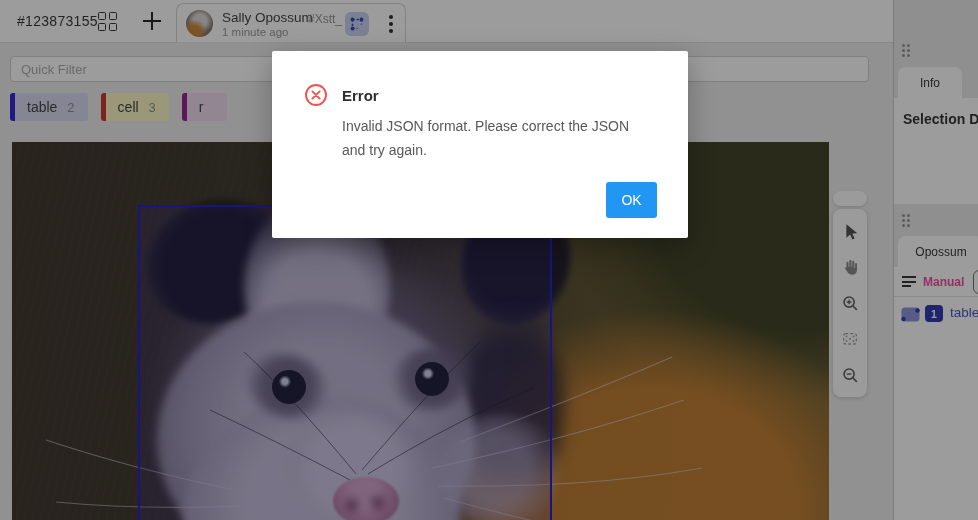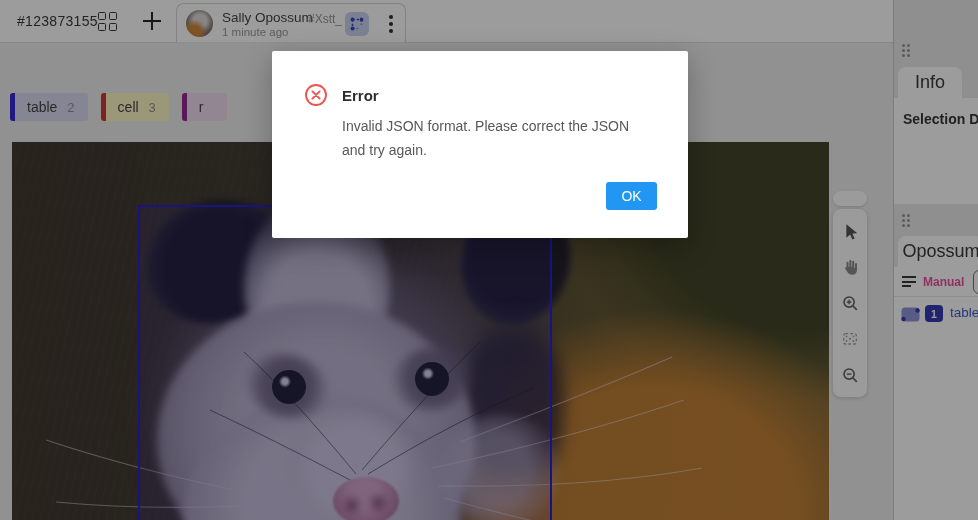--- a/index.html
+++ b/index.html
@@ -84,21 +84,21 @@
   .float-toolbar { position:absolute; left:833px; top:191px; width:34px; z-index:3; }
   .ft-handle { height:15px; background:#fdfdfd; border-radius:8px; margin-bottom:3px; box-shadow:0 1px 3px rgba(0,0,0,.15); }
   .ft-body { background:#fdfdfd; border-radius:8px; box-shadow:0 1px 4px rgba(0,0,0,.18); padding:4px 0; }
   .ft-btn { width:34px; height:36px; background:none; border:none; cursor:pointer; display:flex; align-items:center; justify-content:center; }
 
   
   .sidebar { position:absolute; left:893px; top:0; width:120px; height:520px; background:#e9e9e9; border-left:1px solid #c6c6c6; z-index:2; }
   .drag-dots { position:absolute; left:8px; display:grid; grid-template-columns:3px 3px; grid-template-rows:3px 3px 3px; gap:2px; }
   .drag-dots i { background:#8f8f8f; border-radius:50%; }
   .dots-info { top:44px; } .dots-regions { top:214px; }
-  .panel-tab { position:absolute; background:#fff; border-radius:8px 8px 0 0; font-size:18px; color:#2e2e2e; display:flex; align-items:center; justify-content:center; cursor:pointer; }
+  .panel-tab { position:absolute; background:#fff; border-radius:8px 8px 0 0; font-size:12px; color:#2e2e2e; display:flex; align-items:center; justify-content:center; cursor:pointer; }
   .tab-info { left:4px; top:67px; width:64px; height:31px; }
   .tab-regions { left:4px; top:236px; width:86px; height:31px; }
   .panel-body { position:absolute; left:0; background:#fff; width:120px; }
   .body-info { top:98px; height:106px; }
   .info-heading { position:absolute; left:9px; top:13px; font-size:14px; font-weight:600; color:#2c2c2c; white-space:nowrap; }
   .body-regions { top:267px; height:253px; }
   .manual-row { position:relative; height:30px; border-bottom:1px solid #e3e3e3; }
   .sort-icon { position:absolute; left:8px; top:9px; width:14px; }
   .sort-icon i { display:block; height:2px; background:#2d2d2d; margin-bottom:2.5px; }
   .sort-icon i:nth-child(3) { width:9px; }
@@ -108,21 +108,21 @@
   .region-shape-icon { position:absolute; left:6px; top:9px; }
   .region-badge { position:absolute; left:31px; top:8px; min-width:18px; height:17px; border-radius:4px; color:#fff; font-size:10.5px; font-weight:600; display:flex; align-items:center; justify-content:center; padding:0 4px; }
   .region-label { position:absolute; left:56px; top:8px; font-size:13.5px; }
 
   
   .dim-overlay { position:absolute; inset:0; background:rgba(18,18,18,.42); z-index:10; }
   .modal { position:absolute; left:272px; top:51px; width:416px; height:187px; background:#fff; border-radius:2px; box-shadow:0 8px 28px rgba(0,0,0,.28); z-index:20; }
   .modal-icon { position:absolute; left:32px; top:32px; }
   .modal-title { position:absolute; left:70px; top:36px; font-size:15px; font-weight:700; color:#2e2e2e; }
   .modal-message { position:absolute; left:70px; top:63px; width:312px; font-size:14px; line-height:24px; color:#585858; }
-  .modal-ok { position:absolute; left:334px; top:131px; width:51px; height:28px; border:none; border-radius:3px; color:#fff; font-size:14px; font-family:"Liberation Sans",sans-serif; cursor:pointer; }
+  .modal-ok { position:absolute; left:334px; top:131px; width:51px; height:36px; border:none; border-radius:3px; color:#fff; font-size:14px; font-family:"Liberation Sans",sans-serif; cursor:pointer; }
 </style>
 </head>
 <body>
 
 <div class="app">
 
   <div class="topbar">
     <span class="task-id">#123873155</span>
     <button class="grid-btn">
         <span></span>
@@ -145,20 +145,21 @@
         </svg>
       </button>
       <button class="kebab-btn">
           <i></i>
           <i></i>
           <i></i>
         </button>
     </div>
   </div>
 
+  <input class="quick-filter" type="text" placeholder="Quick Filter" style="">
 
   <div class="labels-row">
     <div class="label-chip" style="background-color: rgb(216, 216, 242);">
       <span class="bar" style="background-color: rgb(42, 30, 214);"></span>
       <span>table</span>
       <span class="cnt">2</span>
     </div>
     <div class="label-chip" style="background-color: #fef9c3;">
       <span class="bar" style="background-color: rgb(207, 43, 43);"></span>
       <span>cell</span>

